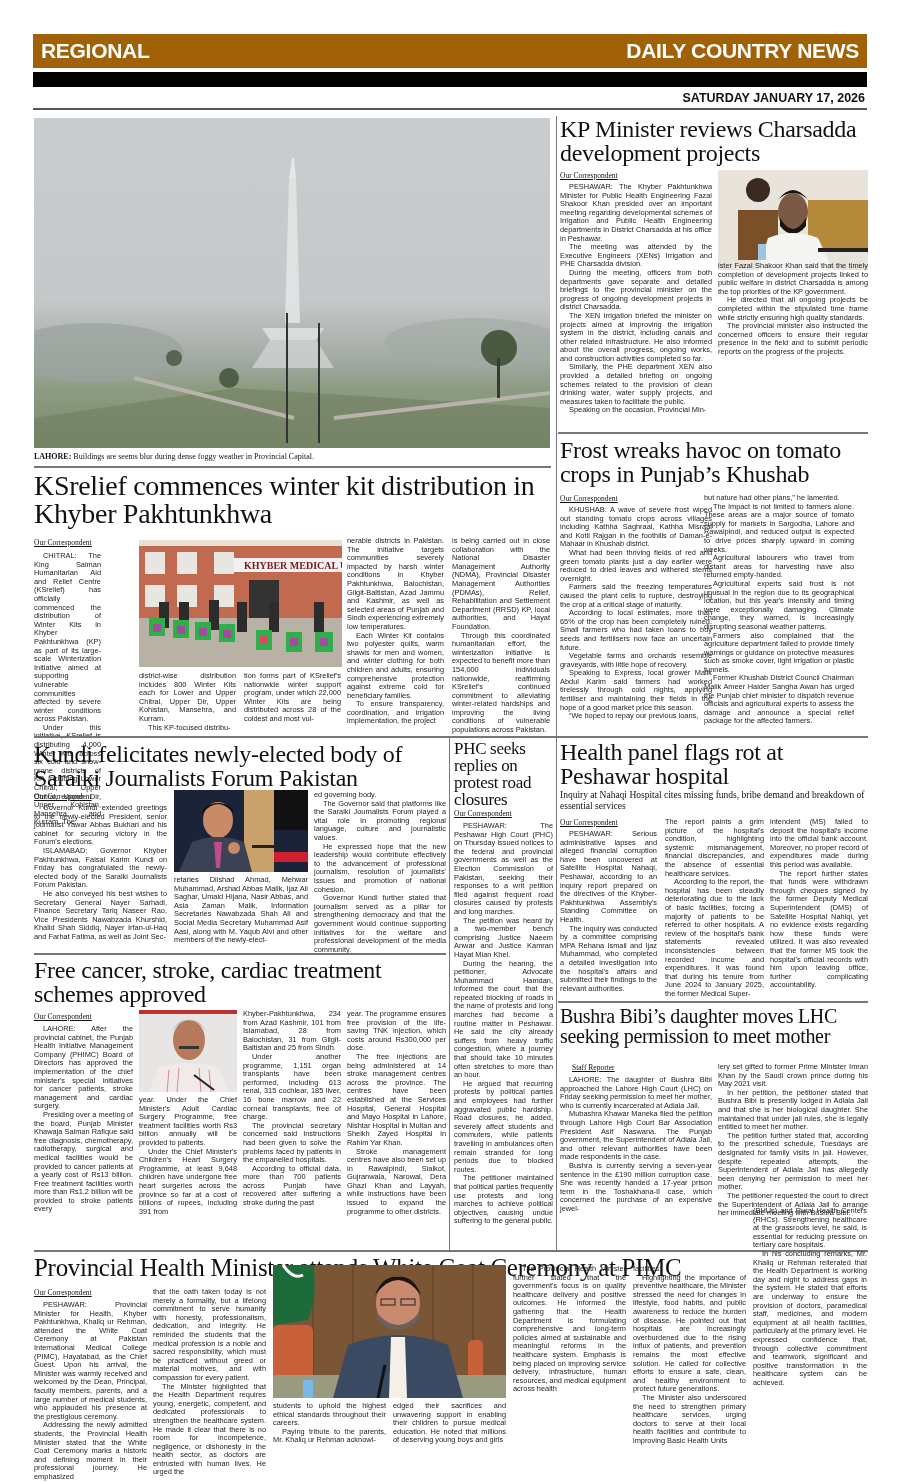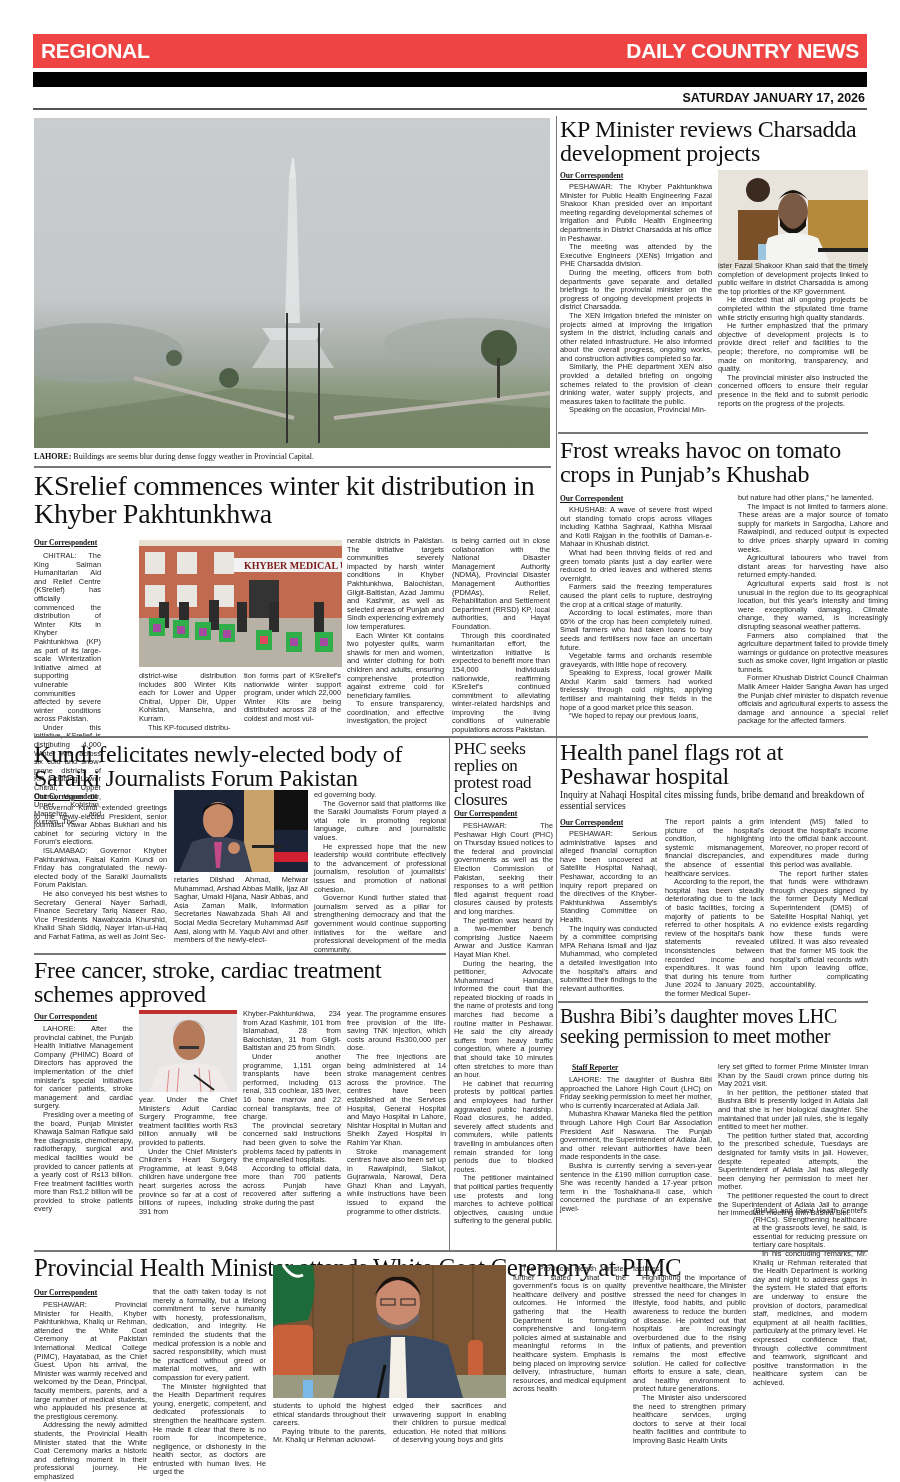--- a/index.html
+++ b/index.html
@@ -1,25 +1,25 @@
 <!DOCTYPE html>
 <html><head>
 <meta charset="utf-8">
 <style>
 *{box-sizing:border-box;margin:0;padding:0}
 html,body{width:900px;height:1482px;background:#fff;overflow:hidden}
 body{position:relative;font-family:"Liberation Serif",serif;color:#111}
 .abs{position:absolute}
-.masthead{left:33px;top:34px;width:834px;height:34px;background:#ef4444;color:#fff;font-family:"Liberation Sans",sans-serif;font-weight:bold;font-size:21px;display:flex;justify-content:space-between;align-items:center;padding:0 8px;letter-spacing:-0.3px}
+.masthead{left:33px;top:34px;width:834px;height:34px;background:#a16207;color:#fff;font-family:"Liberation Sans",sans-serif;font-weight:bold;font-size:21px;display:flex;justify-content:space-between;align-items:center;padding:0 8px;letter-spacing:-0.3px}
 .blackbar{left:33px;top:72px;width:834px;height:15px;background:#000}
 .dateline{left:33px;top:88px;width:834px;height:22px;text-align:right;font-family:"Liberation Sans",sans-serif;font-weight:bold;font-size:12.5px;padding-top:3px;padding-right:2px;border-bottom:2px solid #555}
 .vline{background:#777;width:1px}
 .hline{background:#777;height:2px}
 .headline{font-family:"Liberation Serif",serif;font-weight:normal;color:#111;line-height:1.0;letter-spacing:-0.3px}
-.byline{font-family:"Liberation Serif",serif;font-weight:bold;font-size:7.5px;text-decoration:underline}
+.byline{font-family:"Liberation Serif",serif;font-weight:normal;font-size:7.5px;text-decoration:underline}
 .body{font-family:Liberation Sans, sans-serif;font-size:7.4px;line-height:8.6px;text-align:justify;color:#222}
 .body p{text-indent:9px}
 .photo{overflow:hidden}
 .caption{font-family:"Liberation Serif",serif;font-size:8px}
 .deck{font-family:"Liberation Serif",serif;font-size:10.5px;line-height:12px}
 </style>
 </head>
 <body>
 
 <div class="abs masthead">
@@ -72,37 +72,36 @@
     <path d="M60 30 Q75 10 90 30 L88 28 Q75 18 62 28Z" fill="#1a1410"></path>
     <path d="M62 48 Q75 70 88 48 L88 56 Q75 72 62 56Z" fill="#1a1410"></path>
     <path d="M40 100 L50 68 Q75 58 100 68 L115 100Z" fill="#f4f4f2"></path>
     <rect x="100" y="78" width="50" height="4" fill="#222"></rect>
     <rect x="40" y="74" width="8" height="16" fill="#9cc6e0"></rect>
   </svg>
 </div>
 <div class="abs body" style="left:718px;top:262px;width:150px">
   <p style="text-indent:0">ister Fazal Shakoor Khan said that the timely completion of development projects linked to public welfare in district Charsadda is among the top priorities of the KP government.</p>
   <p>He directed that all ongoing projects be completed within the stipulated time frame while strictly ensuring high quality standards.</p>
-  <p>He further emphasized that the primary objective of development projects is to provide direct relief and facilities to the people; therefore, no compromise will be made on monitoring, transparency, and quality.</p>
   <p>The provincial minister also instructed the concerned officers to ensure their regular presence in the field and to submit periodic reports on the progress of the projects.</p>
 </div>
 <div class="abs hline" style="left:558px;top:432px;width:310px"></div>
 
 <div class="abs headline" style="left:560px;top:438px;width:310px;font-size:24px">Frost wreaks havoc on tomato crops in Punjab’s Khushab</div>
 <div class="abs byline" style="left:560px;top:494px">Our Correspondent</div>
 <div class="abs body" style="left:560px;top:506px;width:152px">
   <p>KHUSHAB: A wave of severe frost wiped out standing tomato crops across villages including Kathha Saghraal, Kathha Misraal and Kotli Rajgan in the foothills of Daman-e-Mahaar in Khushab district.</p>
   <p>What had been thriving fields of red and green tomato plants just a day earlier were reduced to dried leaves and withered stems overnight.</p>
   <p>Farmers said the freezing temperatures caused the plant cells to rupture, destroying the crop at a critical stage of maturity.</p>
   <p>According to local estimates, more than 65% of the crop has been completely ruined. Small farmers who had taken loans to buy seeds and fertilisers now face an uncertain future.</p>
   <p>Vegetable farms and orchards resemble graveyards, with little hope of recovery.</p>
   <p>Speaking to Express, local grower Malik Abdul Karim said farmers had worked tirelessly through cold nights, applying fertiliser and maintaining their fields in the hope of a good market price this season.</p>
   <p>“We hoped to repay our previous loans,</p>
 </div>
-<div class="abs body" style="left:738px;top:494px;width:150px">
+<div class="abs body" style="left:704px;top:494px;width:150px">
   <p style="text-indent:0">but nature had other plans,” he lamented.</p>
   <p>The impact is not limited to farmers alone. These areas are a major source of tomato supply for markets in Sargodha, Lahore and Rawalpindi, and reduced output is expected to drive prices sharply upward in coming weeks.</p>
   <p>Agricultural labourers who travel from distant areas for harvesting have also returned empty-handed.</p>
   <p>Agricultural experts said frost is not unusual in the region due to its geographical location, but this year's intensity and timing were exceptionally damaging. Climate change, they warned, is increasingly disrupting seasonal weather patterns.</p>
   <p>Farmers also complained that the agriculture department failed to provide timely warnings or guidance on protective measures such as smoke cover, light irrigation or plastic tunnels.</p>
   <p>Former Khushab District Council Chairman Malik Ameer Haider Sangha Awan has urged the Punjab chief minister to dispatch revenue officials and agricultural experts to assess the damage and announce a special relief package for the affected farmers.</p>
 </div>
 
 <div class="abs headline" style="left:34px;top:472px;width:520px;font-size:28px">KSrelief commences winter kit distribution in Khyber Pakhtunkhwa</div>
 <div class="abs byline" style="left:34px;top:538px">Our Correspondent</div>
@@ -155,21 +154,21 @@
 <div class="abs body" style="left:139px;top:672px;width:97px">
   <p style="text-indent:0">district-wise distribution includes 800 Winter Kits each for Lower and Upper Chitral, Upper Dir, Upper Kohistan, Mansehra, and Kurram.</p>
   <p>This KP-focused distribu-</p>
 </div>
 <div class="abs body" style="left:244px;top:672px;width:97px">
   <p style="text-indent:0">tion forms part of KSrelief's nationwide winter support program, under which 22,000 Winter Kits are being distributed across 28 of the coldest and most vul-</p>
 </div>
 <div class="abs body" style="left:347px;top:537px;width:97px">
   <p style="text-indent:0">nerable districts in Pakistan. The initiative targets communities severely impacted by harsh winter conditions in Khyber Pakhtunkhwa, Balochistan, Gilgit-Baltistan, Azad Jammu and Kashmir, as well as selected areas of Punjab and Sindh experiencing extremely low temperatures.</p>
   <p>Each Winter Kit contains two polyester quilts, warm shawls for men and women, and winter clothing for both children and adults, ensuring comprehensive protection against extreme cold for beneficiary families.</p>
-  <p>To ensure transparency, coordination, and effective investigation, the project</p>
+  <p>To ensure transparency, coordination, and irrigation implementation, the project</p>
 </div>
 <div class="abs body" style="left:452px;top:537px;width:98px">
   <p style="text-indent:0">is being carried out in close collaboration with the National Disaster Management Authority (NDMA), Provincial Disaster Management Authorities (PDMAs), Relief, Rehabilitation and Settlement Department (RRSD) KP, local authorities, and Hayat Foundation.</p>
   <p>Through this coordinated humanitarian effort, the winterization initiative is expected to benefit more than 154,000 individuals nationwide, reaffirming KSrelief's continued commitment to alleviating winter-related hardships and improving the living conditions of vulnerable populations across Pakistan.</p>
 </div>
 
 <div class="abs hline" style="left:34px;top:736px;width:834px"></div>
 
 <div class="abs headline" style="left:34px;top:742px;width:410px;font-size:24px">Kundi felicitates newly-elected body of Saraiki Journalists Forum Pakistan</div>
 <div class="abs byline" style="left:34px;top:792px">Our Correspondent</div>
@@ -203,21 +202,21 @@
 </div>
 <div class="abs hline" style="left:34px;top:953px;width:412px"></div>
 
 <div class="abs vline" style="left:449px;top:738px;height:512px"></div>
 <div class="abs headline" style="left:454px;top:740px;width:100px;font-size:17px">PHC seeks replies on protest road closures</div>
 <div class="abs byline" style="left:454px;top:809px">Our Correspondent</div>
 <div class="abs body" style="left:454px;top:822px;width:99px">
   <p>PESHAWAR: The Peshawar High Court (PHC) on Thursday issued notices to the federal and provincial governments as well as the Election Commission of Pakistan, seeking their responses to a writ petition filed against frequent road closures caused by protests and long marches.</p>
   <p>The petition was heard by a two-member bench comprising Justice Naeem Anwar and Justice Kamran Hayat Mian Khel.</p>
   <p>During the hearing, the petitioner, Advocate Muhammad Hamdan, informed the court that the repeated blocking of roads in the name of protests and long marches had become a routine matter in Peshawar. He said the city already suffers from heavy traffic congestion, where a journey that should take 10 minutes often stretches to more than an hour.</p>
-  <p>He cabinet that recurring protests by political parties and employees had further aggravated public hardship. Road closures, he added, severely affect students and commuters, while patients travelling in ambulances often remain stranded for long periods due to blocked routes.</p>
+  <p>He argued that recurring protests by political parties and employees had further aggravated public hardship. Road closures, he added, severely affect students and commuters, while patients travelling in ambulances often remain stranded for long periods due to blocked routes.</p>
   <p>The petitioner maintained that political parties frequently use protests and long marches to achieve political objectives, causing undue suffering to the general public.</p>
 </div>
 <div class="abs vline" style="left:556px;top:738px;height:512px"></div>
 
 <div class="abs headline" style="left:560px;top:740px;width:310px;font-size:24px">Health panel flags rot at Peshawar hospital</div>
 <div class="abs deck" style="left:560px;top:790px;width:308px;font-size:9.5px;line-height:11px">Inquiry at Nahaqi Hospital cites missing funds, bribe demand and breakdown of essential services</div>
 <div class="abs byline" style="left:560px;top:818px">Our Correspondent</div>
 <div class="abs body" style="left:560px;top:830px;width:97px">
   <p>PESHAWAR: Serious administrative lapses and alleged financial corruption have been uncovered at Satellite Hospital Nahaqi, Peshawar, according to an inquiry report prepared on the directives of the Khyber-Pakhtunkhwa Assembly's Standing Committee on Health.</p>
   <p>The inquiry was conducted by a committee comprising MPA Rehana Ismail and Ijaz Muhammad, who completed a detailed investigation into the hospital's affairs and submitted their findings to the relevant authorities.</p>

